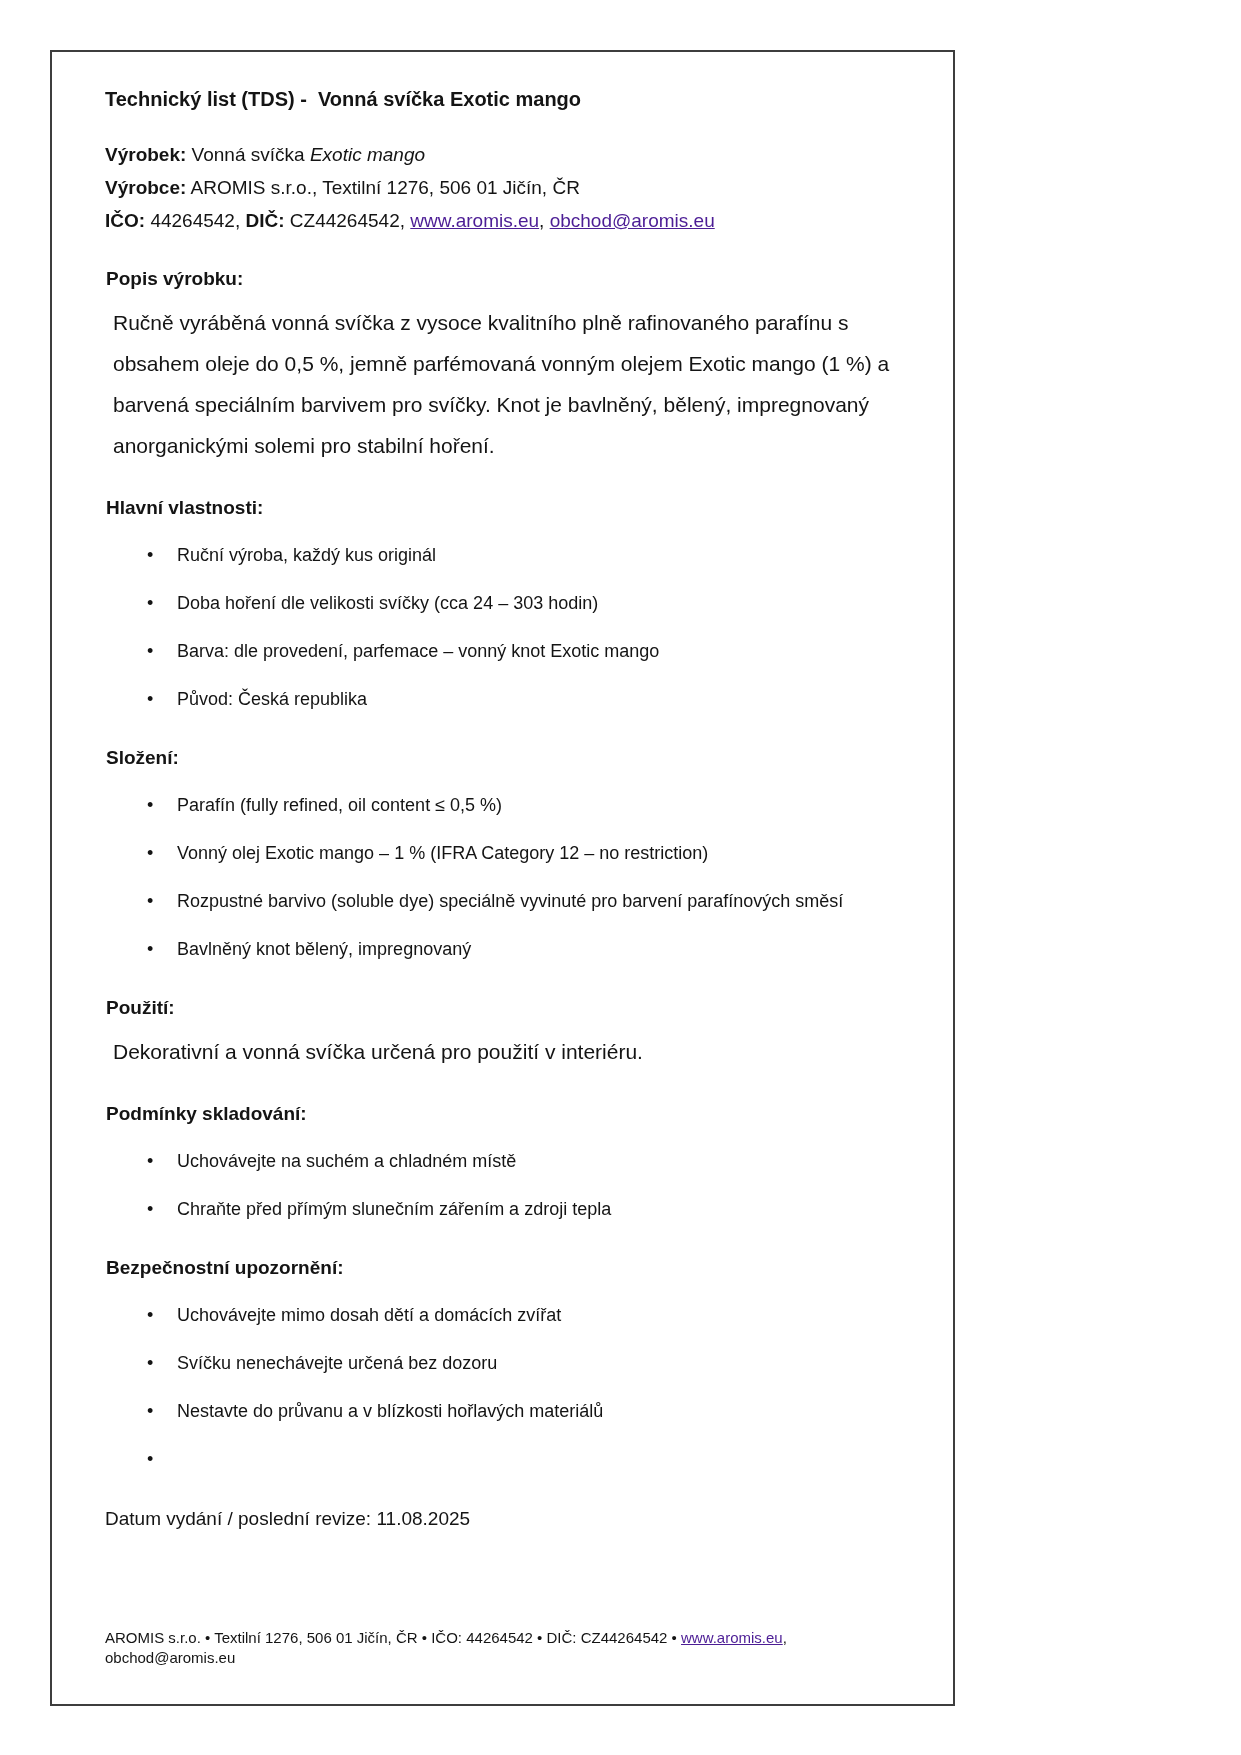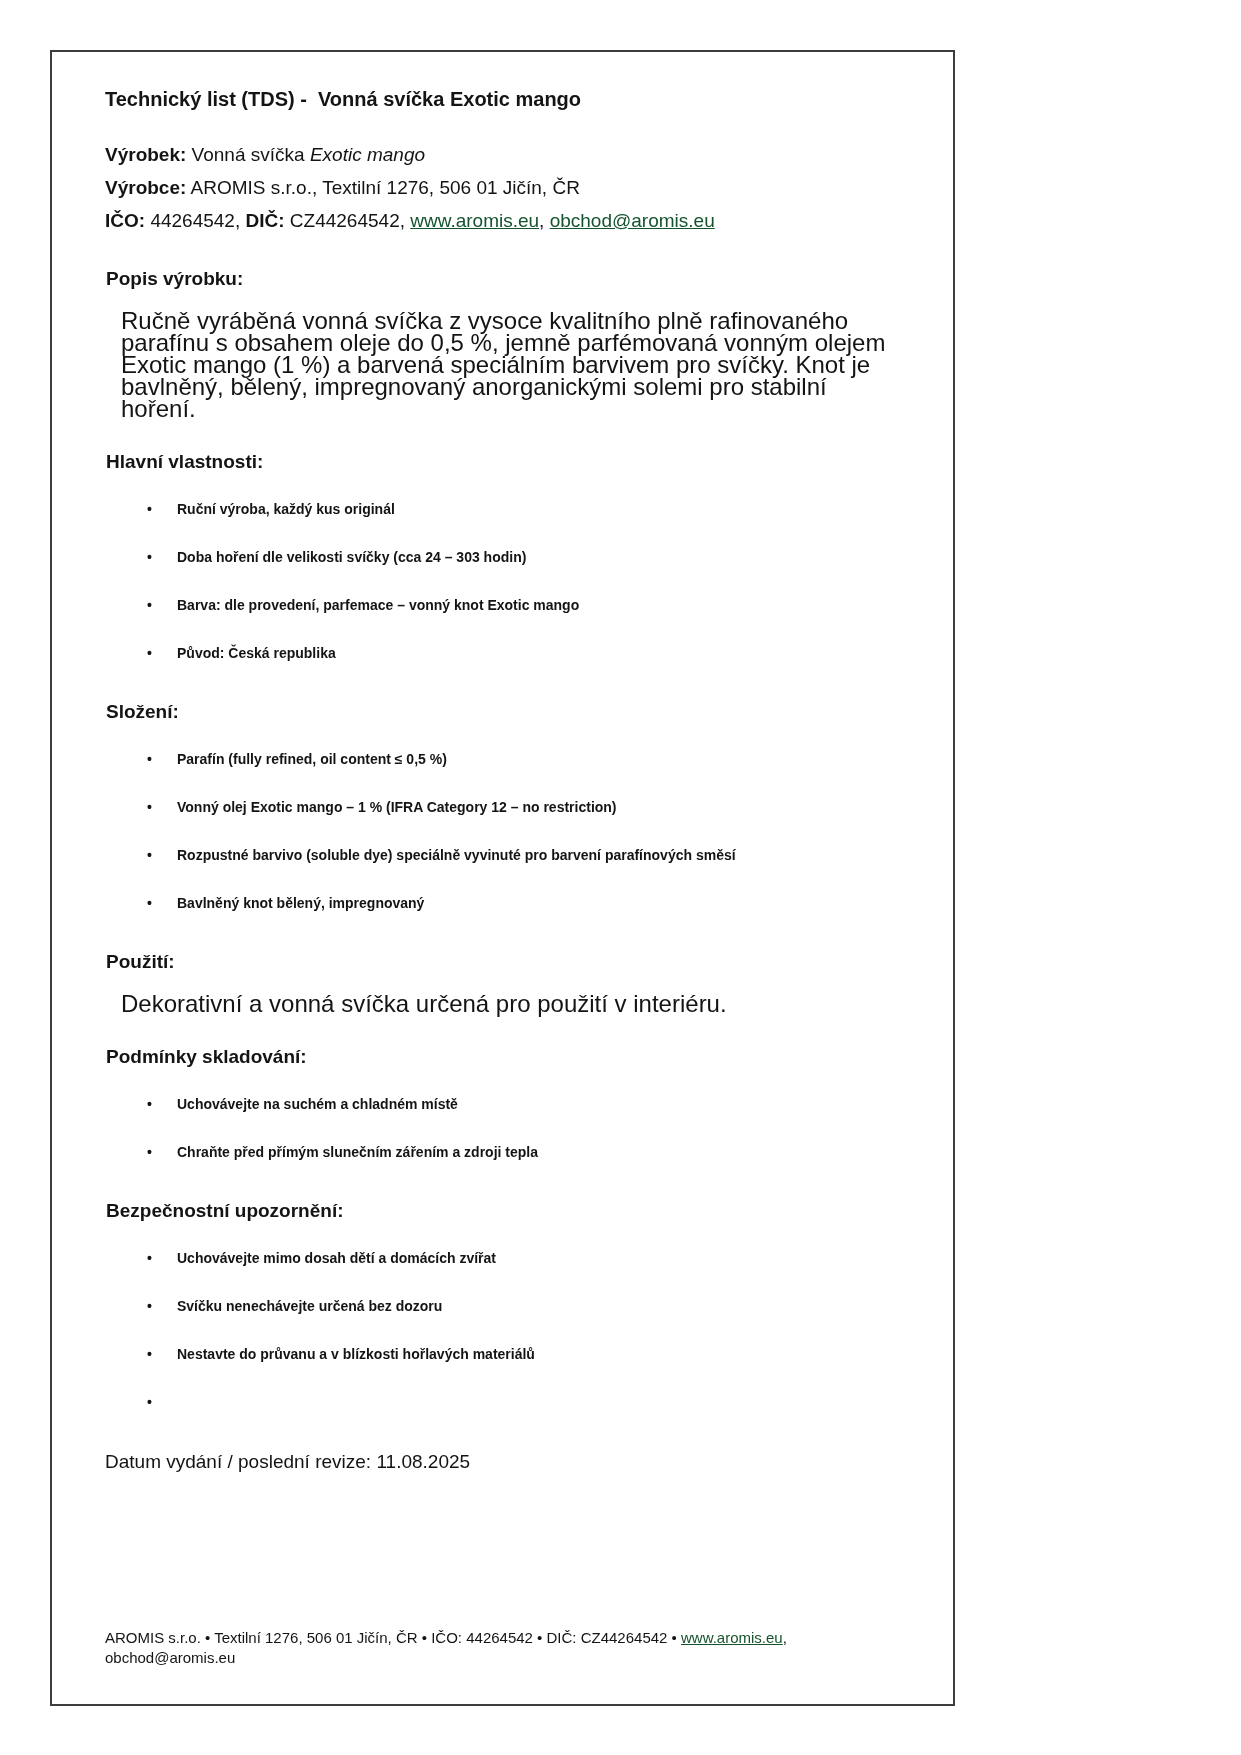--- a/index.html
+++ b/index.html
@@ -38,46 +38,45 @@
     font-size: 19px;
     line-height: 33px;
   }
   .section-heading {
     font-size: 19px;
     font-weight: bold;
     margin: 27px 0 8px 1px;
     line-height: 30px;
   }
   .body-text {
-    font-size: 24px;
-    line-height: 22px;
-    margin: 16px;
+    font-size: 21px;
+    line-height: 41px;
+    margin: 8px;
   }
   ul.bullets {
     list-style: none;
     margin: 16px 0 0 0;
     padding: 0 0 0 42px;
   }
   ul.bullets li {
     position: relative;
     padding-left: 30px;
-    font-size: 14px;
+    font-size: 18px;
     line-height: 33px;
     margin-bottom: 15px;
     min-height: 33px;
-    font-weight: bold;
   }
   ul.bullets li::before {
     content: "\2022";
     position: absolute;
     left: 0;
     top: 0;
   }
   a.link {
-    color: #14532d;
+    color: #4c1d95;
     text-decoration: underline;
     cursor: pointer;
   }
   .revision {
     font-size: 19px;
     line-height: 33px;
     margin: 26px 0 0 0;
   }
   .footer {
     position: absolute;

